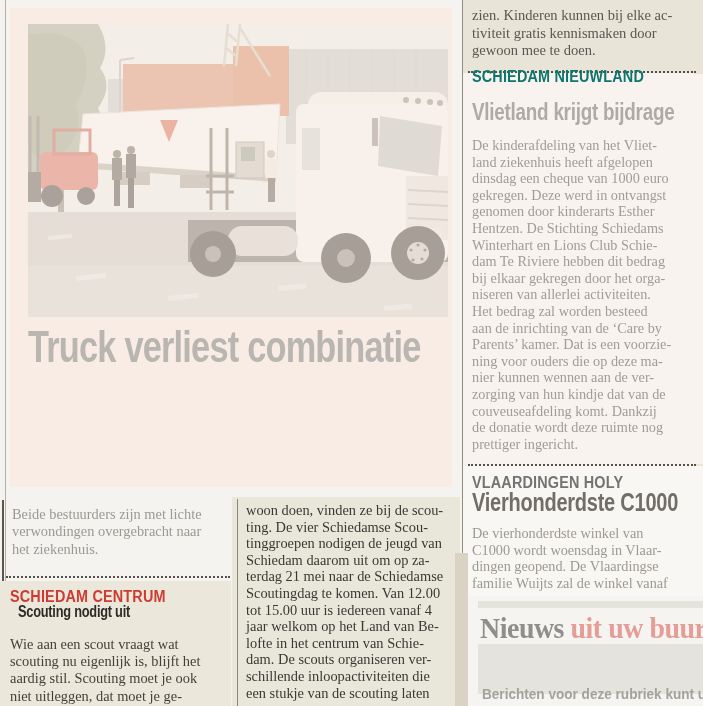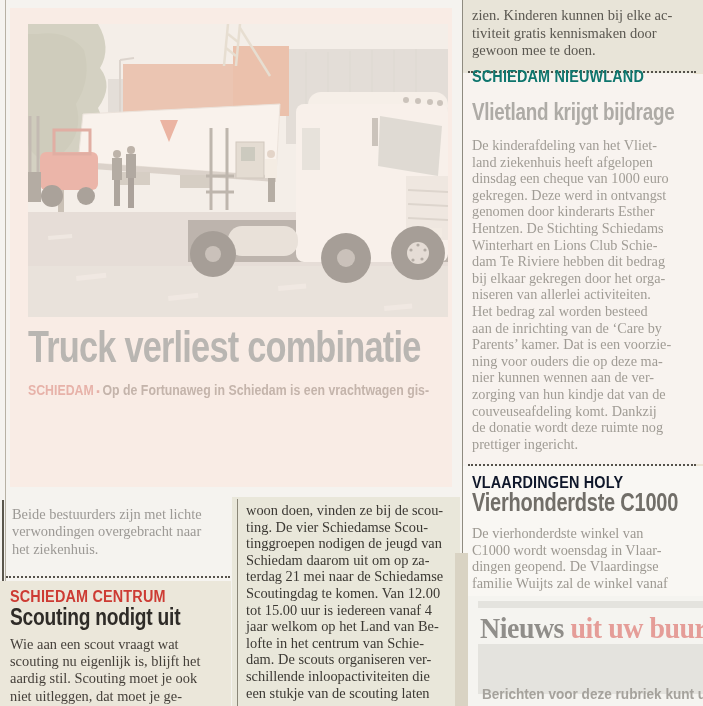--- a/index.html
+++ b/index.html
@@ -32,38 +32,38 @@
   
   .kicker{font-size:16px;font-weight:bold;letter-spacing:0.2px;}
   .kicker .sqz{transform:scaleX(0.9);}
   .subhead{font-weight:bold;letter-spacing:-0.3px;}
   .bodycol{font-size:15px;line-height:16.6px;transform-origin:0 0;}
 
   
   .left-cont{left:12px;top:506px;color:#9c9995;line-height:17.4px;transform:scaleX(0.96);}
   .beige-left{left:0;top:581px;width:231px;height:125px;background:#ebe7da;}
   .scout-kicker{left:10px;top:588px;color:#cd3b33;}
-  .scout-head{left:10px;top:603px;font-size:24px;color:#2e2b27;}
+  .scout-head{left:18px;top:603px;font-size:16px;color:#2e2b27;}
   .scout-head .sqz{transform:scaleX(0.8);}
   .scout-body{left:10px;top:636px;color:#443f39;line-height:17.2px;transform:scaleX(0.96);}
 
   
   .beige-mid{left:232px;top:497px;width:228px;height:209px;background:#e9e7da;}
   .mid-body{left:246px;top:502px;color:#3b3833;transform:scaleX(0.96);}
 
   
   .beige-righttop{left:463px;top:0;width:240px;height:73px;background:#e8e4d8;}
   .rt-end{left:472px;top:7px;color:#5a5750;line-height:17.6px;transform:scaleX(0.97);}
   .block-nieuwland{left:463px;top:74px;width:240px;height:390px;background:#f8f3ef;}
   .vliet-kicker{left:472px;top:68px;color:#0f766e;}
   .vliet-head{left:472px;top:99px;font-size:23px;color:#aeaba6;}
   .vliet-head .sqz{transform:scaleX(0.82);}
   .vliet-body{left:472px;top:137px;color:#a09c95;transform:scaleX(0.95);}
   .block-vlaard{left:463px;top:466px;width:240px;height:140px;background:#f9f7f3;}
-  .c1000-kicker{left:472px;top:474px;color:#0f172a;}
+  .c1000-kicker{left:472px;top:474px;color:#737373;}
   .c1000-head{left:472px;top:488px;font-size:25px;color:#716e68;}
   .c1000-head .sqz{transform:scaleX(0.8);}
   .c1000-body{left:472px;top:525px;color:#9d9992;transform:scaleX(0.95);}
 
   
   .fold-band{left:455px;top:553px;width:13px;height:153px;background:#d9d3c3;}
   .nieuws-panel{left:468px;top:596px;width:235px;height:110px;background:#f5f4f0;}
   .nieuws-topband{left:478px;top:601px;width:225px;height:7px;background:#e4e3de;}
   .nieuws-title{left:480px;top:611px;font-size:30px;font-weight:bold;letter-spacing:-0.5px;}
   .nieuws-title .sqz{transform:scaleX(0.93);}
@@ -204,21 +204,20 @@
         <circle cx="383" cy="226" r="1.6"></circle>
       </g>
   </g>
 
   <rect x="0" y="0" width="420" height="293" fill="#f8ece4" opacity="0.58"></rect>
 </svg>
 
 <div class="abs truck-headline nowrap"><span class="sqz">Truck verliest combinatie</span></div>
 
 <div class="abs lead">
-  <div class="line"><span class="sqz"><span class="lead-kicker">SCHIEDAM</span><span class="lead-bullet"> ▪ </span><span>Op de Fortunaweg in Schiedam is een vrachtwagen gis-</span></span></div>
 </div>
 
 <div class="abs serif bodycol left-cont">
   <div class="line">Beide bestuurders zijn met lichte</div>
   <div class="line">verwondingen overgebracht naar</div>
   <div class="line">het ziekenhuis.</div>
 </div>
 
 <div class="dotted" style="left:6px;top:576px;width:224px;"></div>
 <div class="abs beige-left"></div>

